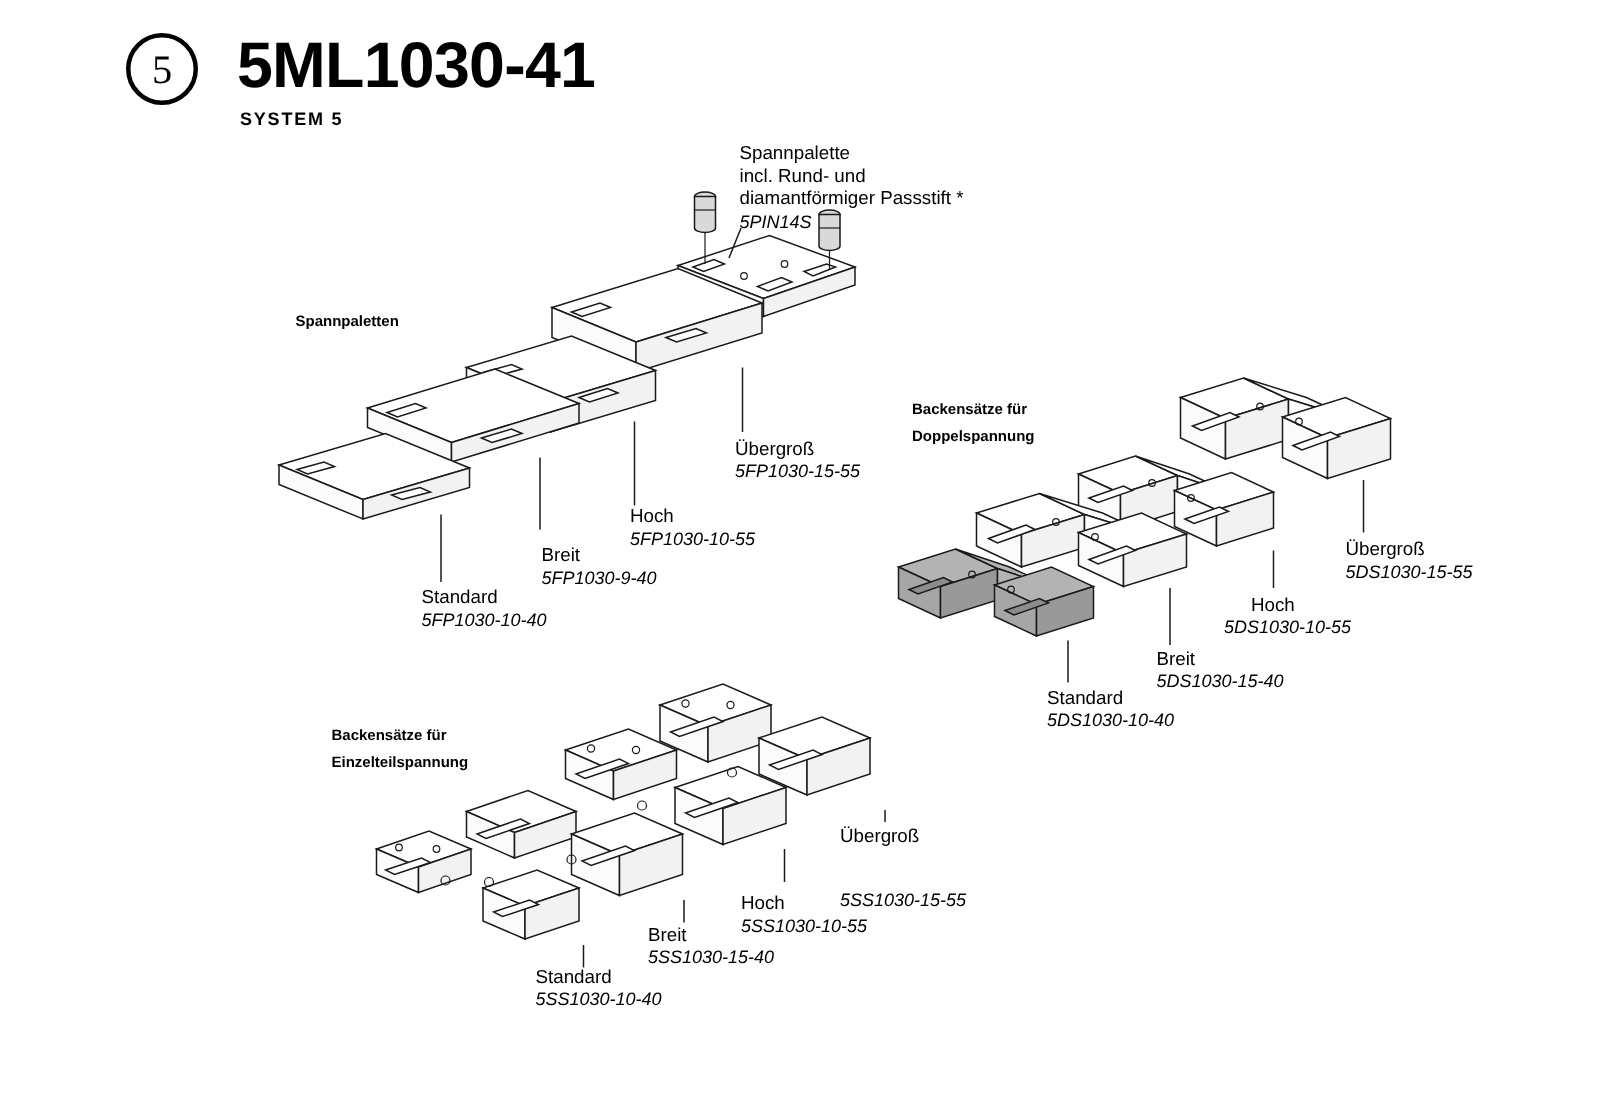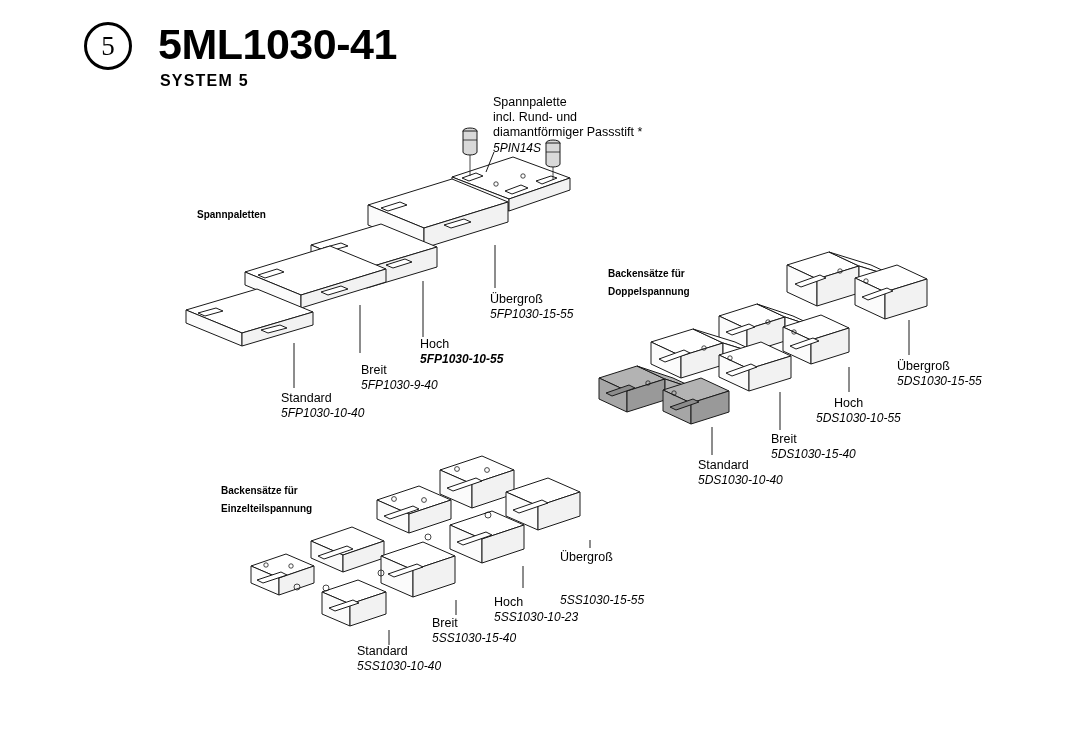--- a/index.html
+++ b/index.html
@@ -39,21 +39,21 @@
     top: 20px;
     font-size: 43px;
     font-weight: bold;
     letter-spacing: -0.5px;
     line-height: 48px;
   }
   .hdr-sub {
     position: absolute;
     left: 160px;
     top: 72px;
-    font-size: 16px;
+    font-size: 12px;
     font-weight: bold;
     letter-spacing: 1.2px;
   }
 
   
   .lbl {
     position: absolute;
     font-size: 12.5px;
     line-height: 15px;
     white-space: pre;
@@ -320,21 +320,21 @@
   <div class="lbl" style="left:493px; top:125px;">diamantförmiger Passstift *</div>
   <div class="lbl code" style="left:493px; top:141px;">5PIN14S</div>
 
   <div class="lbl" style="left:281px; top:391px;">Standard</div>
   <div class="lbl code" style="left:281px; top:406px;">5FP1030-10-40</div>
 
   <div class="lbl" style="left:361px; top:363px;">Breit</div>
   <div class="lbl code" style="left:361px; top:378px;">5FP1030-9-40</div>
 
   <div class="lbl" style="left:420px; top:337px;">Hoch</div>
-  <div class="lbl code" style="left:420px; top:352px;font-weight:bold;">5FP1030-10-55</div>
+  <div class="lbl code" style="left:420px; top:352px;">5FP1030-10-55</div>
 
   <div class="lbl" style="left:490px; top:292px;">Übergroß</div>
   <div class="lbl code" style="left:490px; top:307px;">5FP1030-15-55</div>
 
   <div class="lbl" style="left:698px; top:458px;">Standard</div>
   <div class="lbl code" style="left:698px; top:473px;">5DS1030-10-40</div>
 
   <div class="lbl" style="left:771px; top:432px;">Breit</div>
   <div class="lbl code" style="left:771px; top:447px;">5DS1030-15-40</div>
 
@@ -344,18 +344,18 @@
   <div class="lbl" style="left:897px; top:359px;">Übergroß</div>
   <div class="lbl code" style="left:897px; top:374px;">5DS1030-15-55</div>
 
   <div class="lbl" style="left:357px; top:644px;">Standard</div>
   <div class="lbl code" style="left:357px; top:659px;">5SS1030-10-40</div>
 
   <div class="lbl" style="left:432px; top:616px;">Breit</div>
   <div class="lbl code" style="left:432px; top:631px;">5SS1030-15-40</div>
 
   <div class="lbl" style="left:494px; top:595px;">Hoch</div>
-  <div class="lbl code" style="left:494px; top:610px;">5SS1030-10-23</div>
+  <div class="lbl code" style="left:494px; top:610px;">5SS1030-10-55</div>
 
   <div class="lbl" style="left:560px; top:550px;">Übergroß</div>
   <div class="lbl code" style="left:560px; top:593px;">5SS1030-15-55</div>
 
 </div>
 
 </body></html>

